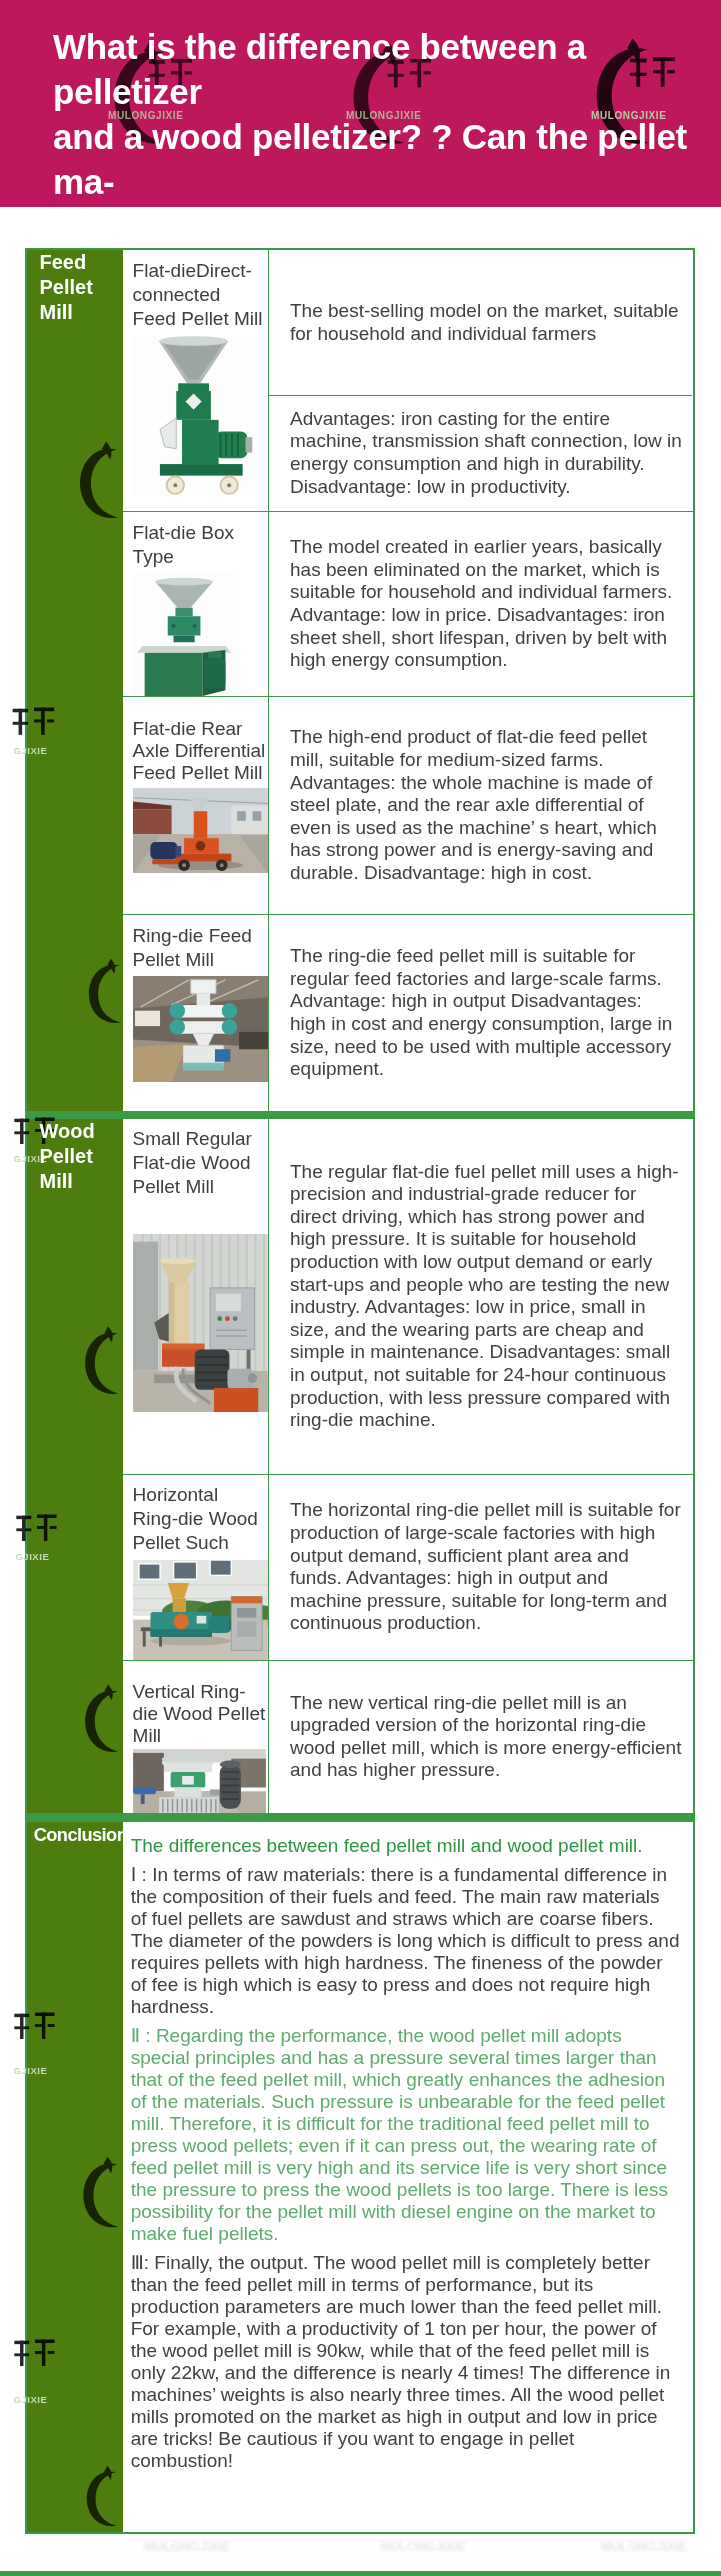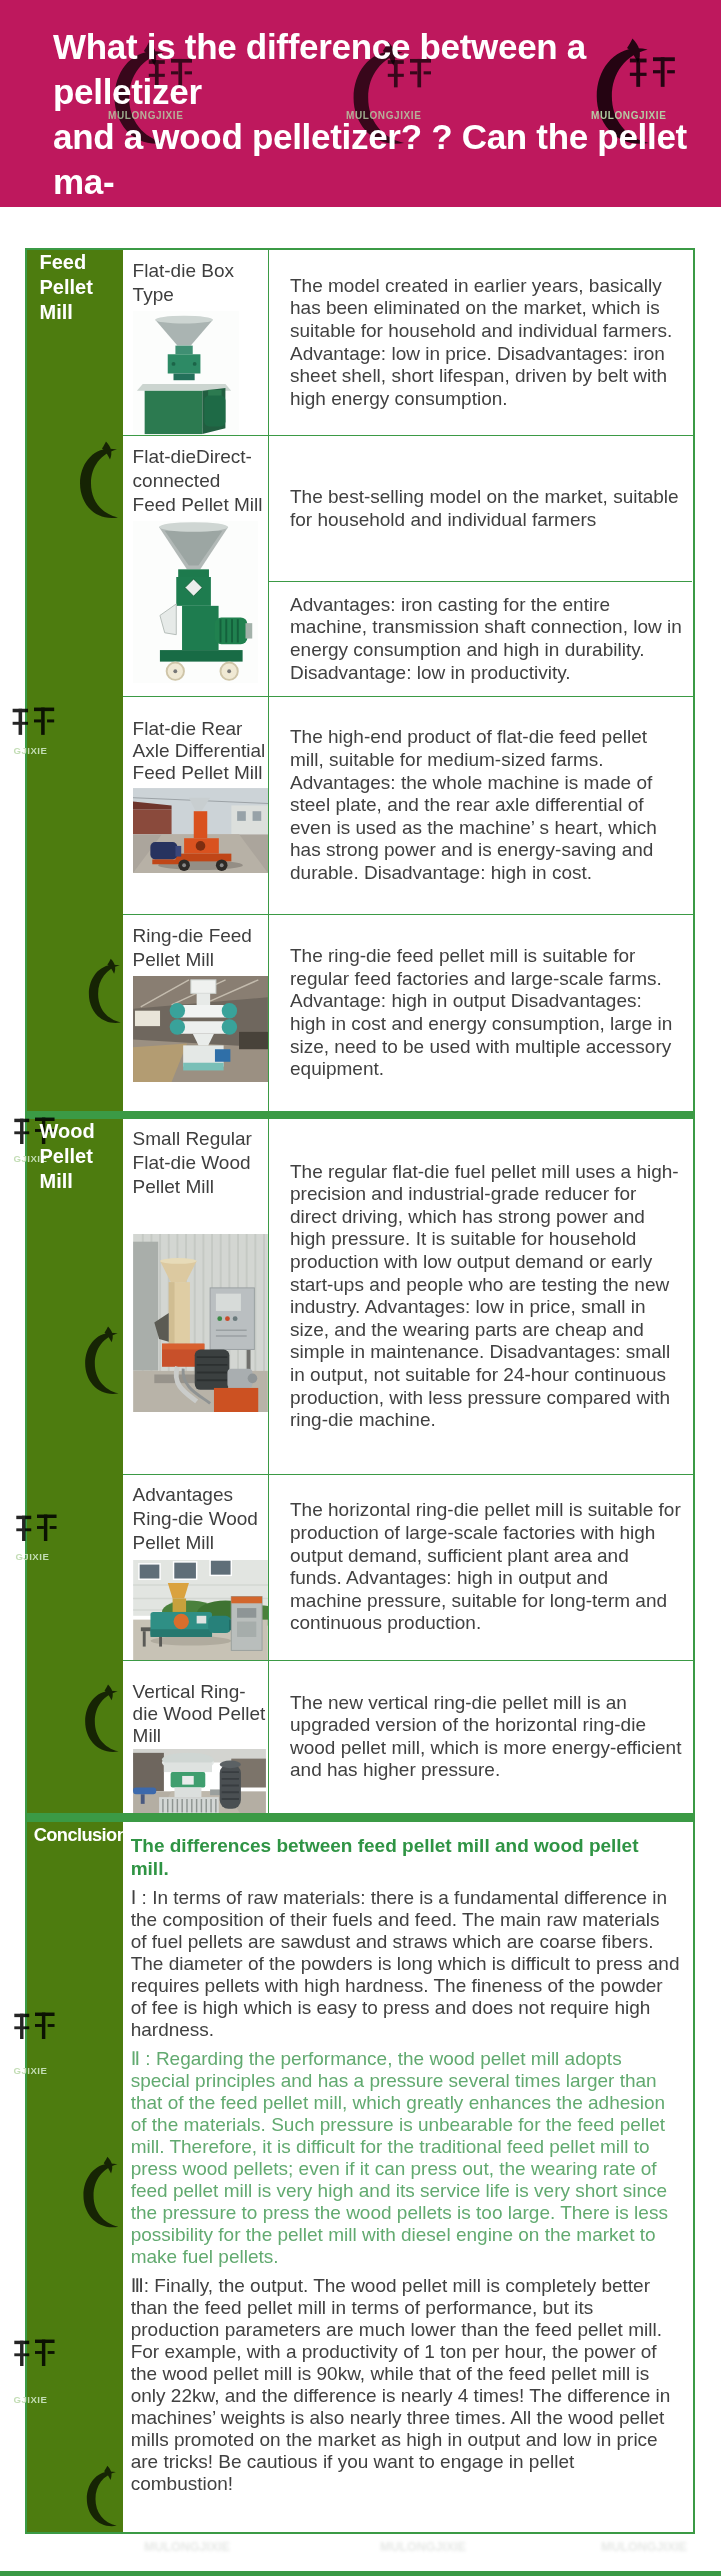--- a/index.html
+++ b/index.html
@@ -37,21 +37,21 @@
   .desc-stack{width:423px;flex:none;display:flex;flex-direction:column;}
   .desc-stack .desc{width:423px;}
   .dc1{height:145px;}
   .dc2{height:115px;border-top:1.9px solid #3b9a45;}
   .sep{height:7.7px;background:#3b9a45;}
   .sep2{height:9.6px;background:#3b9a45;}
 
   
   .concl{height:710px;}
   .concl-body{width:570px;flex:none;box-sizing:border-box;padding:11.5px 13.5px 0 7.7px;}
-  .c-heading{color:#2f9444;font-weight:bold;font-size:19px;line-height:23px;margin:0 0 7.7px 0;}
+  .c-heading{color:#2f9444;font-weight:normal;font-size:19px;line-height:23px;margin:0 0 7.7px 0;}
   .c-para{font-size:19px;line-height:22px;color:#414141;margin:0 0 6.7px 0;}
   .c-para.green{color:#62aa70;}
 
   
   .wm{position:absolute;z-index:5;pointer-events:none;}
   .wm-text{position:absolute;z-index:5;pointer-events:none;font-weight:bold;
            font-size:10px;letter-spacing:0.6px;color:#b6d4a7;}
   .wm-frag{position:absolute;z-index:6;pointer-events:none;font-weight:bold;
            font-size:9.6px;letter-spacing:0.5px;color:#c3ddb5;}
   .faint{position:absolute;z-index:2;font-weight:bold;font-size:12.5px;color:#8a958a;
@@ -153,42 +153,20 @@
 
   <div class="gap"></div>
 
   <div class="tbl">
 
     <div class="section">
       <div class="label-col">
         <div class="label">Feed Pellet Mill</div>
       </div>
       <div class="rows">
-
-        <div class="row h192">
-          <div class="name-cell">
-            <div class="name">Flat-die Box Type</div>
-            <svg class="photo" width="106" height="125" viewBox="0 0 110 130">
-              <rect x="0" y="0" width="110" height="130" fill="#fcfdfc"></rect>
-              <polygon points="23,9 83,9 60,36 46,36" fill="#aab4b2"></polygon>
-              <ellipse cx="53" cy="9" rx="30" ry="4" fill="#cdd5d2"></ellipse>
-              <rect x="44" y="36" width="18" height="9" fill="#3f8f73"></rect>
-              <rect x="36" y="45" width="34" height="20" fill="#2d8a65"></rect>
-              <circle cx="42" cy="55" r="2" fill="#1c6448"></circle>
-                <circle cx="64" cy="55" r="2" fill="#1c6448"></circle>
-              <rect x="42" y="65" width="22" height="7" fill="#23705a"></rect>
-              <polygon points="10,76 96,76 102,83 4,83" fill="#ccd5d0"></polygon>
-              <rect x="12" y="83" width="60" height="45" fill="#2c7a50"></rect>
-              <polygon points="72,83 96,80 96,122 72,128" fill="#215e40"></polygon>
-              <rect x="78" y="82" width="14" height="7" fill="#2c7a50"></rect>
-              <rect x="74" y="88" width="22" height="32" rx="5" fill="#1e6a46"></rect>
-            </svg>
-          </div>
-          <div class="desc">The model created in earlier years, basically has been eliminated on the market, which is suitable for household and individual farmers. Advantage: low in price. Disadvantages: iron sheet shell, short lifespan, driven by belt with high energy consumption.</div>
-        </div>
 
         <div class="row h271">
           <div class="name-cell">
             <div class="name">Flat-dieDirect-connected Feed Pellet Mill</div>
             <svg class="photo" width="125" height="162" viewBox="0 0 130 168">
               <rect x="0" y="0" width="130" height="168" fill="#fcfdfc"></rect>
               <polygon points="27,6 99,6 70,50 56,50" fill="#b2b9b7"></polygon>
               <polygon points="33,10 93,10 68,46 58,46" fill="#9ca6a3"></polygon>
               <ellipse cx="63" cy="6" rx="36" ry="5" fill="#cfd6d3"></ellipse>
               <rect x="47" y="50" width="32" height="8" fill="#1d7a4d"></rect>
@@ -203,20 +181,42 @@
               <circle cx="44" cy="156" r="9" fill="#f0e9d4" stroke="#cfc5a8" stroke-width="2"></circle>
                 <circle cx="44" cy="156" r="2" fill="#777"></circle>
               <circle cx="100" cy="156" r="9" fill="#f0e9d4" stroke="#cfc5a8" stroke-width="2"></circle>
                 <circle cx="100" cy="156" r="2" fill="#777"></circle>
             </svg>
           </div>
           <div class="desc-stack">
             <div class="desc dc1">The best-selling model on the market, suitable for household and individual farmers</div>
             <div class="desc dc2">Advantages: iron casting for the entire machine, transmission shaft connection, low in energy consumption and high in durability. Disadvantage: low in productivity.</div>
           </div>
+        </div>
+
+        <div class="row h192">
+          <div class="name-cell">
+            <div class="name">Flat-die Box Type</div>
+            <svg class="photo" width="106" height="125" viewBox="0 0 110 130">
+              <rect x="0" y="0" width="110" height="130" fill="#fcfdfc"></rect>
+              <polygon points="23,9 83,9 60,36 46,36" fill="#aab4b2"></polygon>
+              <ellipse cx="53" cy="9" rx="30" ry="4" fill="#cdd5d2"></ellipse>
+              <rect x="44" y="36" width="18" height="9" fill="#3f8f73"></rect>
+              <rect x="36" y="45" width="34" height="20" fill="#2d8a65"></rect>
+              <circle cx="42" cy="55" r="2" fill="#1c6448"></circle>
+                <circle cx="64" cy="55" r="2" fill="#1c6448"></circle>
+              <rect x="42" y="65" width="22" height="7" fill="#23705a"></rect>
+              <polygon points="10,76 96,76 102,83 4,83" fill="#ccd5d0"></polygon>
+              <rect x="12" y="83" width="60" height="45" fill="#2c7a50"></rect>
+              <polygon points="72,83 96,80 96,122 72,128" fill="#215e40"></polygon>
+              <rect x="78" y="82" width="14" height="7" fill="#2c7a50"></rect>
+              <rect x="74" y="88" width="22" height="32" rx="5" fill="#1e6a46"></rect>
+            </svg>
+          </div>
+          <div class="desc">The model created in earlier years, basically has been eliminated on the market, which is suitable for household and individual farmers. Advantage: low in price. Disadvantages: iron sheet shell, short lifespan, driven by belt with high energy consumption.</div>
         </div>
 
         <div class="row h227">
           <div class="name-cell">
             <div class="name tight">Flat-die Rear Axle Differential Feed Pellet Mill</div>
             <svg class="photo" width="135" height="85" viewBox="0 0 140 88">
               <rect x="0" y="0" width="140" height="48" fill="#ccd3d7"></rect>
               <rect x="0" y="22" width="40" height="26" fill="#8a4a3c"></rect>
               <polygon points="0,22 40,22 40,18 0,14" fill="#6e352c"></polygon>
               <rect x="102" y="18" width="38" height="30" fill="#dcdfdc"></rect>
@@ -313,21 +313,21 @@
               <rect x="84" y="160" width="46" height="25" fill="#cc5122"></rect>
               <path d="M46,138 C40,158 56,166 66,174" stroke="#caccca" stroke-width="5" fill="none"></path>
               <path d="M52,140 C50,160 70,168 80,176" stroke="#8f9393" stroke-width="3" fill="none"></path>
             </svg>
           </div>
           <div class="desc">The regular flat-die fuel pellet mill uses a high-precision and industrial-grade reducer for direct driving, which has strong power and high pressure. It is suitable for household production with low output demand or early start-ups and people who are testing the new industry. Advantages: low in price, small in size, and the wearing parts are cheap and simple in maintenance. Disadvantages: small in output, not suitable for 24-hour continuous production, with less pressure compared with ring-die machine.</div>
         </div>
 
         <div class="row h193">
           <div class="name-cell">
-            <div class="name">Advantages Ring-die Wood Pellet Mill</div>
+            <div class="name">Horizontal Ring-die Wood Pellet Such</div>
             <svg class="photo" width="135" height="101" viewBox="0 0 140 105">
               <rect x="0" y="0" width="140" height="58" fill="#e2e5e1"></rect>
               <path d="M0,26 H140 M0,40 H140 M0,52 H140" stroke="#d3d7d2" stroke-width="1.5"></path>
               <rect x="6" y="4" width="22" height="16" fill="#5f6e78" stroke="#ffffff" stroke-width="1.5"></rect>
               <rect x="42" y="2" width="24" height="18" fill="#5f6e78" stroke="#ffffff" stroke-width="1.5"></rect>
               <rect x="80" y="0" width="22" height="16" fill="#5f6e78" stroke="#ffffff" stroke-width="1.5"></rect>
               <ellipse cx="58" cy="54" rx="28" ry="12" fill="#4a813c"></ellipse>
               <ellipse cx="96" cy="56" rx="30" ry="14" fill="#3e7331"></ellipse>
               <ellipse cx="132" cy="58" rx="20" ry="11" fill="#4a813c"></ellipse>
               <rect x="0" y="62" width="140" height="43" fill="#c7c2b5"></rect>

